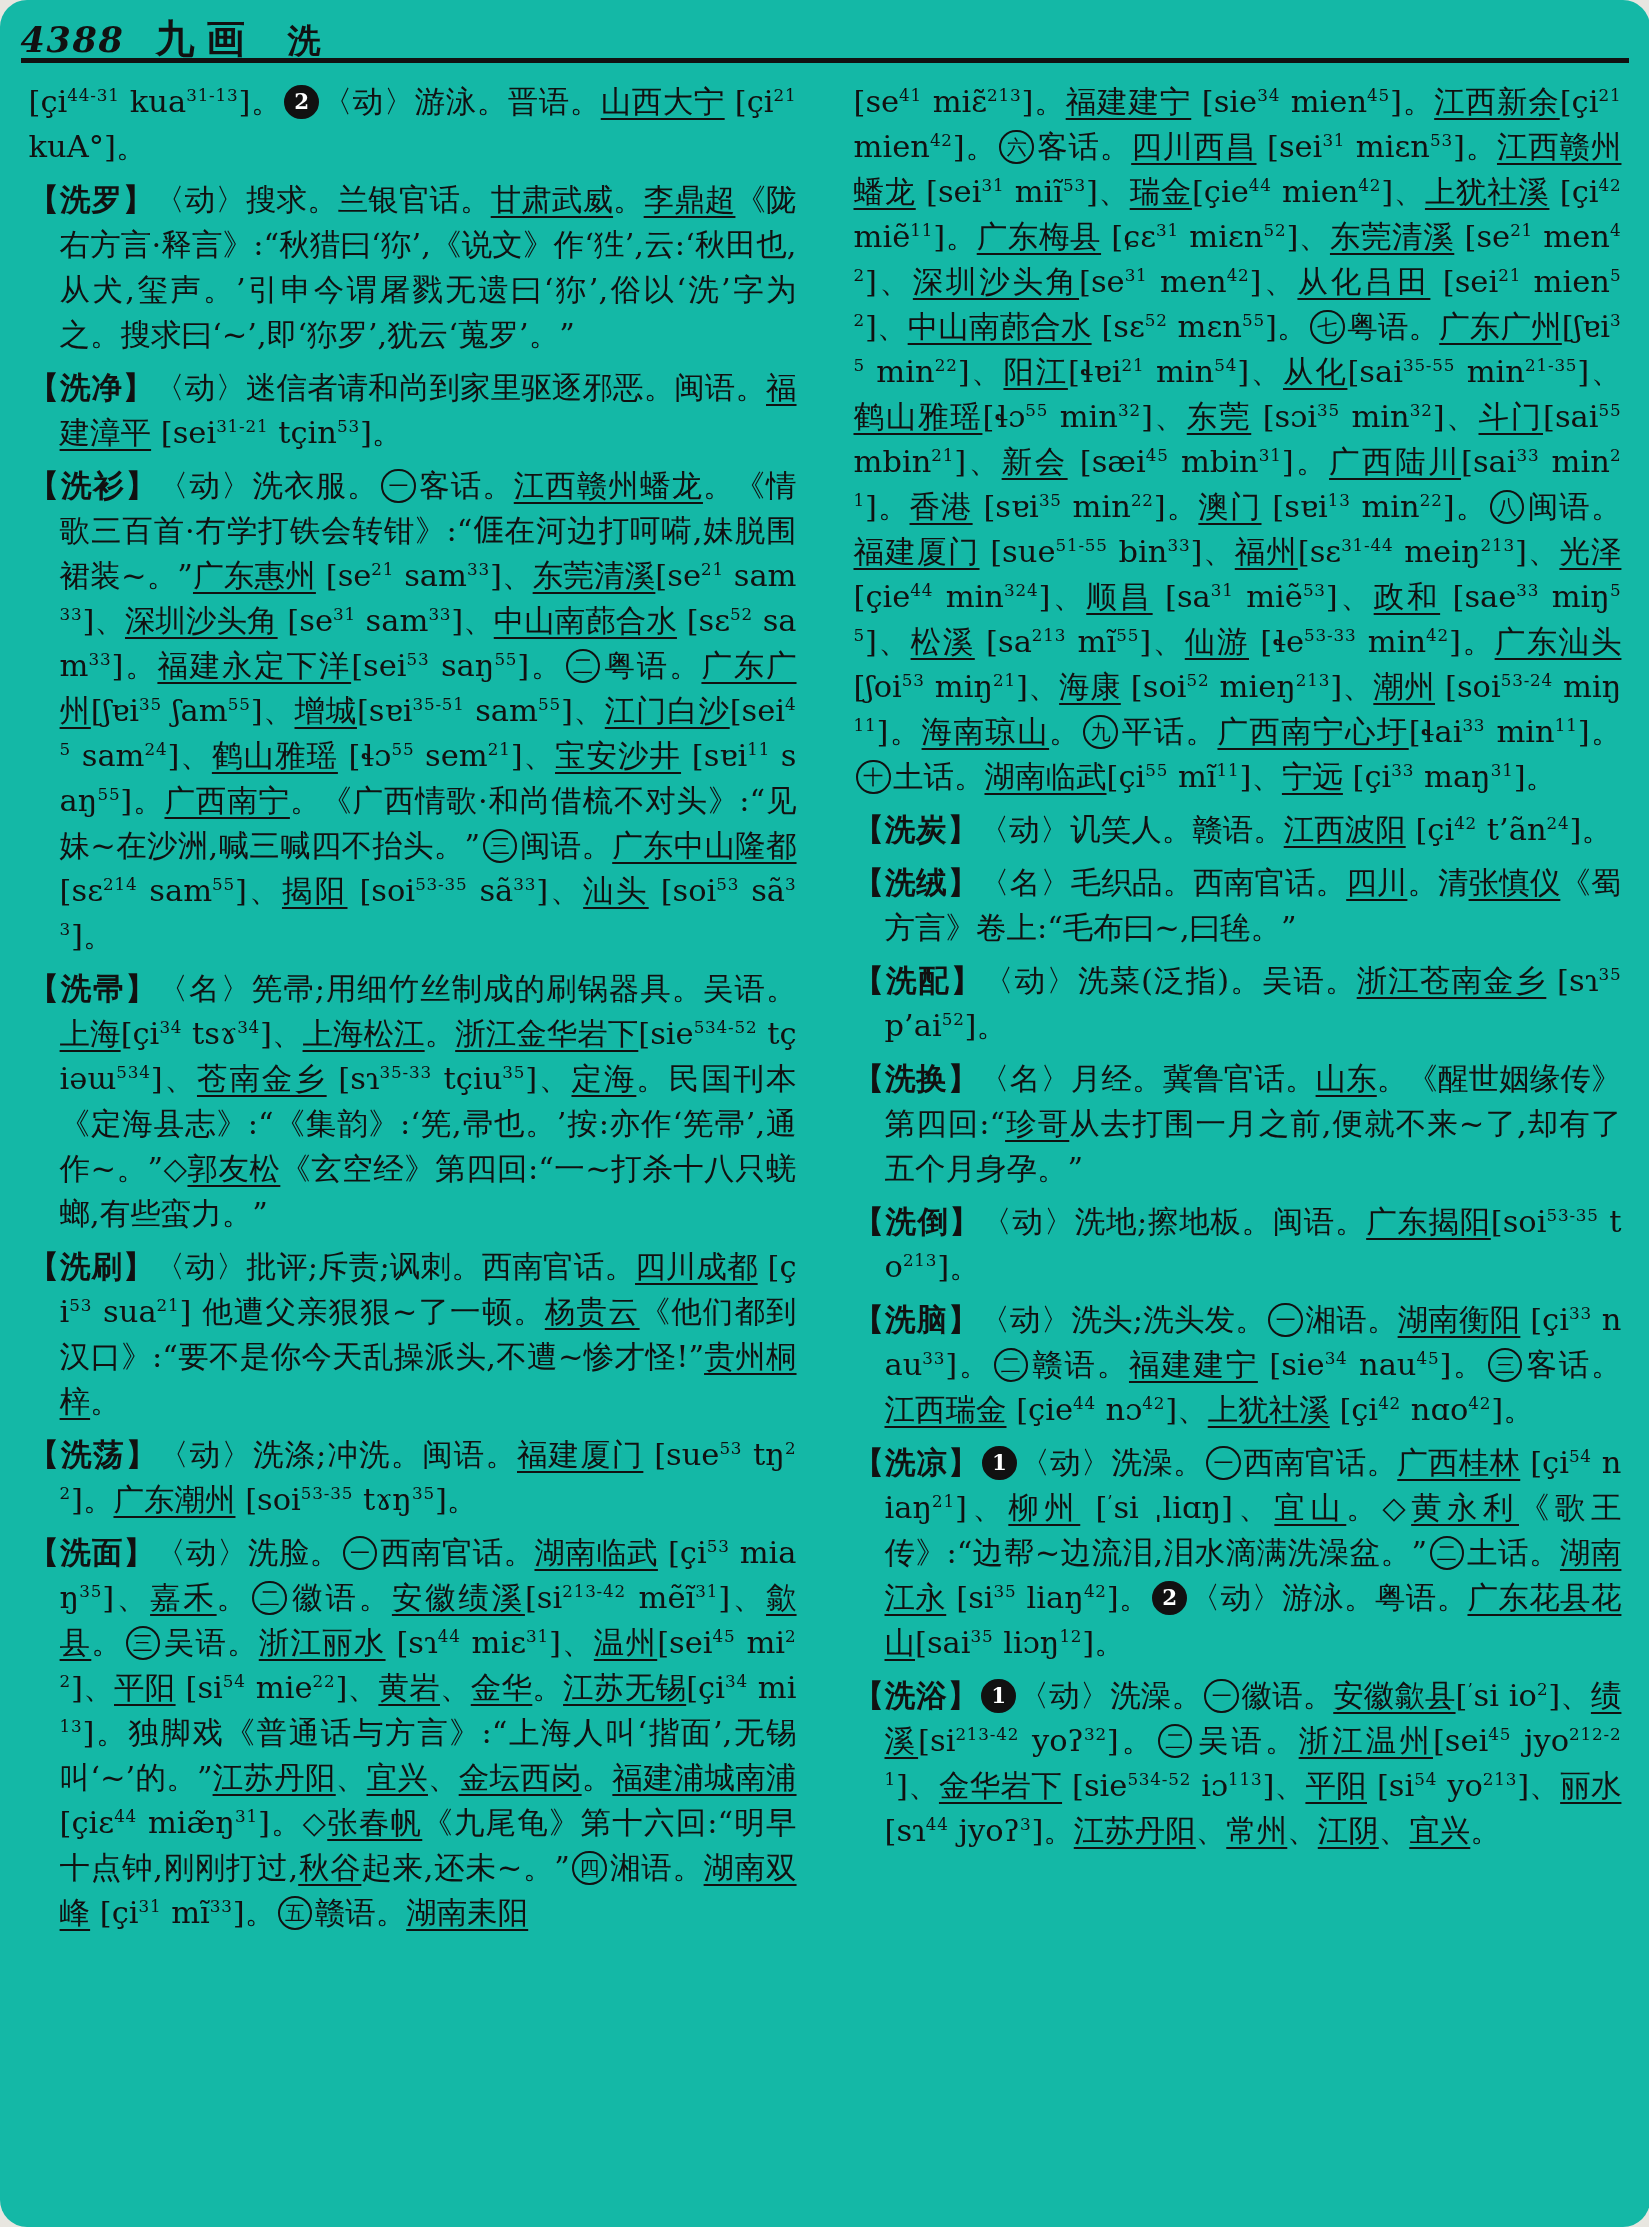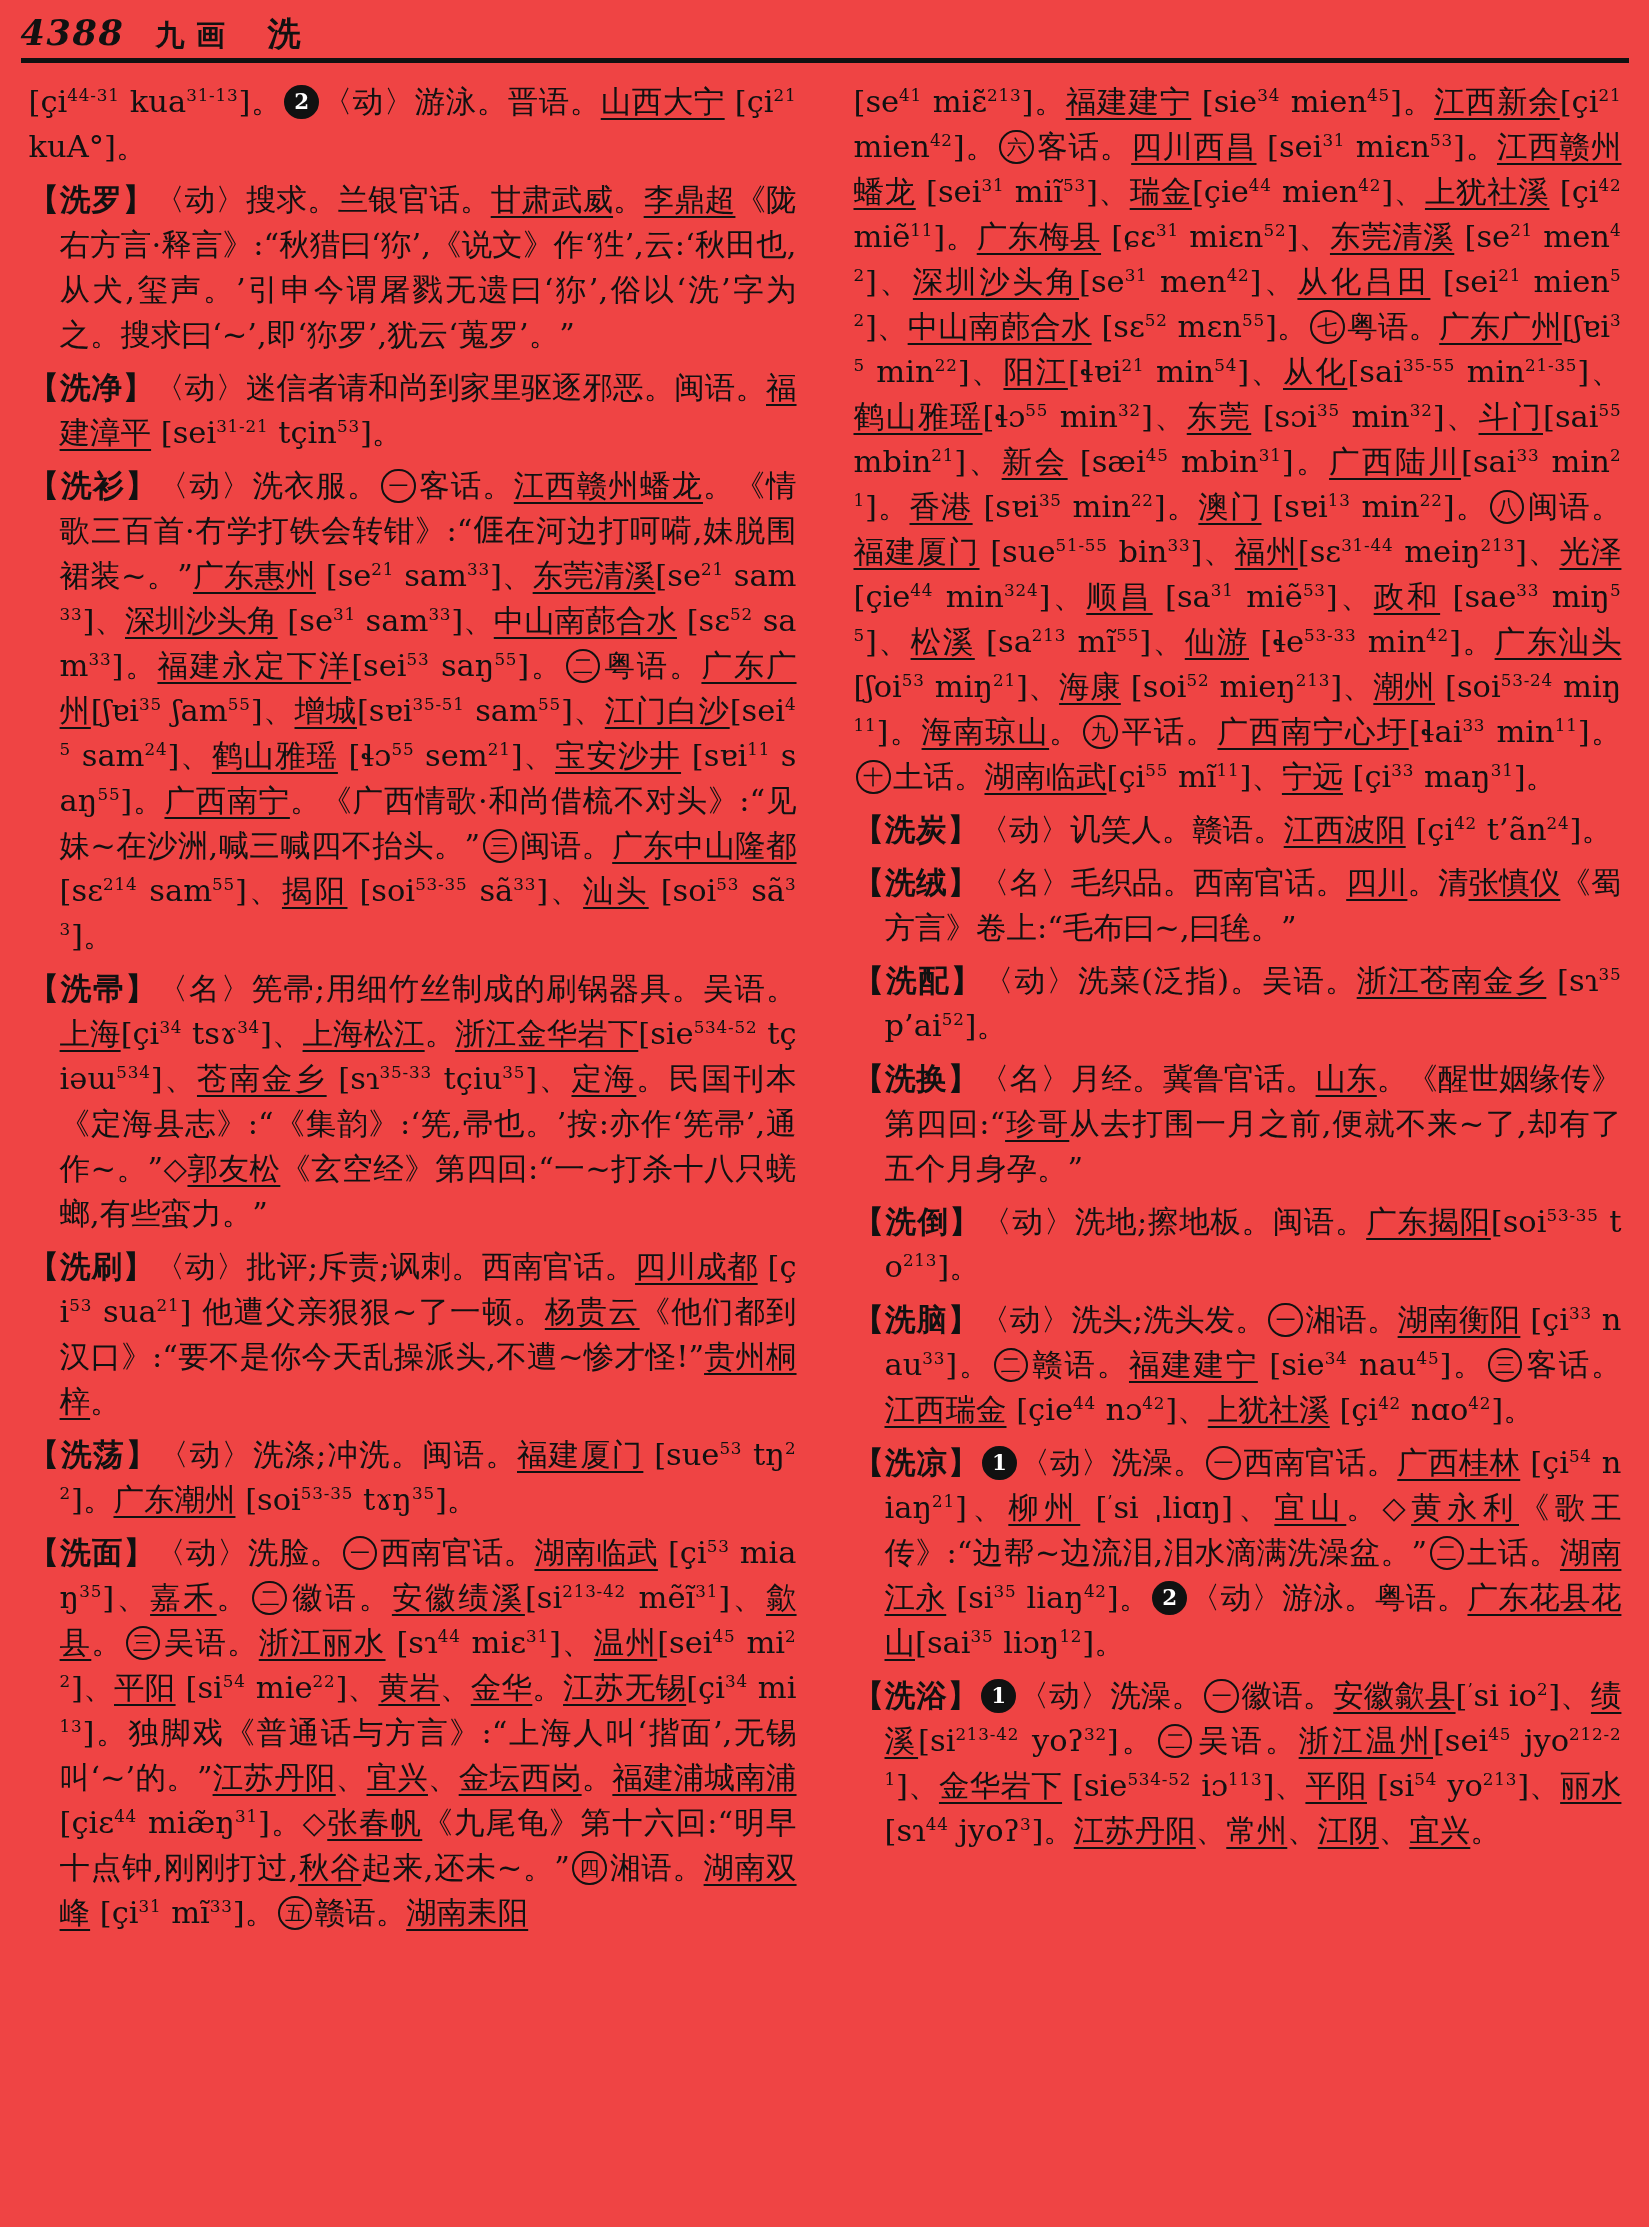--- a/index.html
+++ b/index.html
@@ -1,32 +1,33 @@
 <!DOCTYPE html>
 <html style="font-size:13.2px"><head>
 <meta charset="utf-8">
 <style>
   html,body{margin:0;padding:0;background:#e8e6e0;}
   .page{
     position:relative;
     width:1650px;height:2227px;
-    background:#ef4444;
+    background:#14b8a6;
     color:#111;
     font-family:"DejaVu Serif","Liberation Serif",serif;
     box-sizing:border-box;
     padding:11.5px 20.6px 0 20.6px;
     overflow:hidden;
+    border-radius:27px;
   }
   header.pghead{
     display:flex;align-items:baseline;gap:31px;
     height:43px;
     font-weight:bold;
   }
   .pgnum{font-size:35px;font-style:italic;letter-spacing:1.6px;}
-  .pgsec{font-size:29px;letter-spacing:11.5px;}
+  .pgsec{font-size:39px;letter-spacing:11.5px;}
   .pgchar{font-size:33px;}
   .rule{height:5px;background:#111;margin:3.3px 0 8.2px 0;}
   .cols{display:flex;gap:41px;}
   .col{width:784px;}
   p.entry{
     margin:8px;
     font-size:30.5px;
     line-height:45px;
     text-align:justify;
     word-break:break-all;

